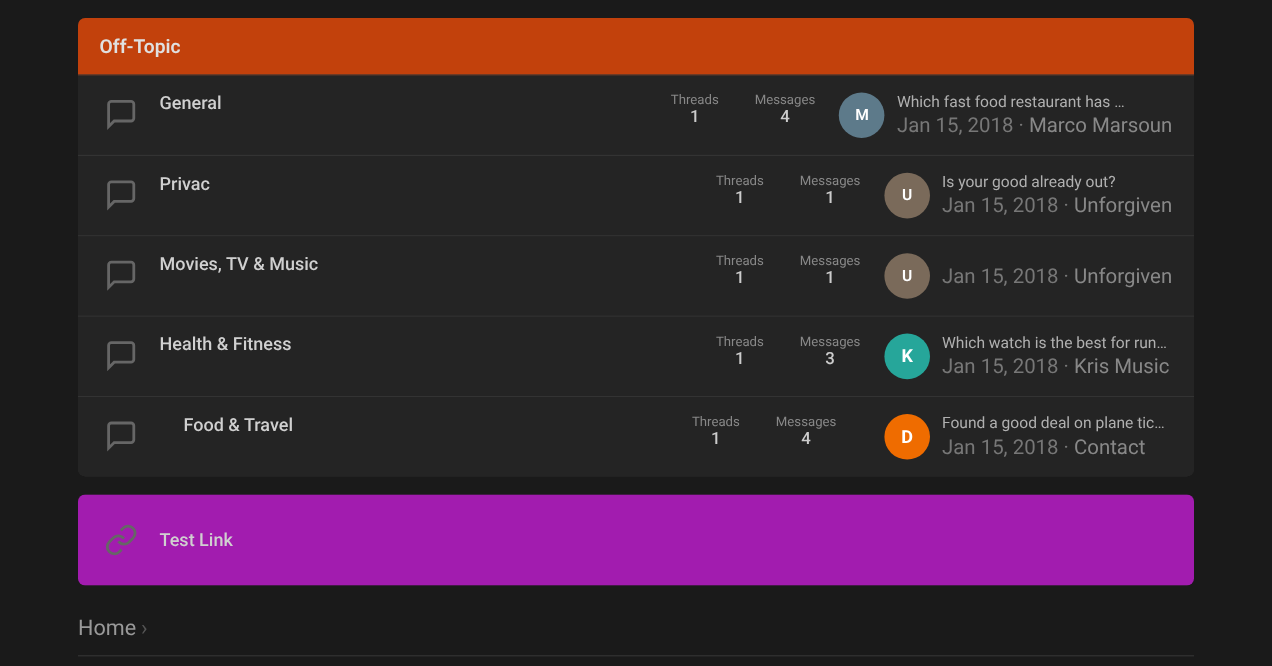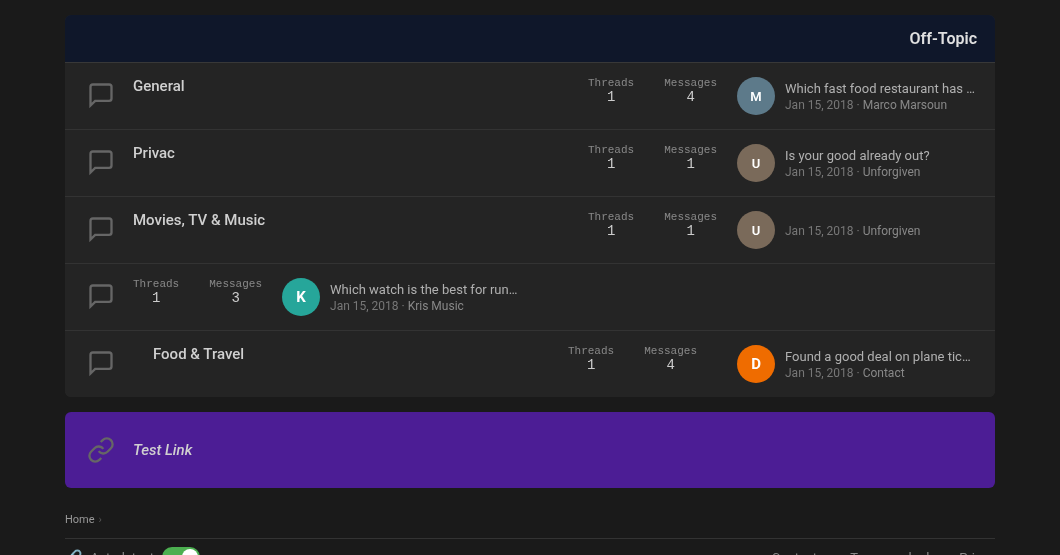--- a/index.html
+++ b/index.html
@@ -19,27 +19,26 @@
 
     
     .section {
       background: #2a2a2a;
       border-radius: 6px;
       margin-bottom: 15px;
       overflow: hidden;
     }
 
     .section-header {
-      background: #0f172a;
+      background: #c2410c;
       padding: 14px 18px;
       font-size: 16px;
       font-weight: 600;
       color: #e0e0e0;
       border-bottom: 1px solid #383838;
-      text-align: right;
     }
 
     .forum-row {
       display: flex;
       align-items: flex-start;
       padding: 14px 18px;
       border-bottom: 1px solid #333;
       background: #242424;
     }
     .forum-row:last-child {
@@ -71,21 +70,20 @@
       font-size: 15px;
       color: #d0d0d0;
       font-weight: 500;
     }
 
     .forum-stats {
       display: flex;
       gap: 30px;
       margin-right: 20px;
       text-align: center;
-      font-family: Liberation Mono, monospace;
     }
 
     .stat-block {
       display: flex;
       flex-direction: column;
       align-items: center;
     }
 
     .stat-label {
       font-size: 11px;
@@ -127,43 +125,42 @@
     .post-title {
       font-size: 13px;
       color: #b0b0b0;
       white-space: nowrap;
       overflow: hidden;
       text-overflow: ellipsis;
       max-width: 190px;
     }
 
     .post-meta {
-      font-size: 12px;
+      font-size: 17px;
       color: #777;
       margin-top: 2px;
     }
 
     .post-meta .username {
       color: #888;
     }
 
     
     .test-link-section {
       background: #2a2a2a;
       border-radius: 6px;
       margin-bottom: 15px;
       overflow: hidden;
     }
 
     .test-link-row {
       display: flex;
       align-items: center;
       padding: 20px 18px;
-      background: #4c1d95;
-      font-style: italic;
+      background: #a21caf;
     }
 
     .link-icon {
       width: 36px;
       height: 36px;
       margin-right: 14px;
       color: #666;
       display: flex;
       align-items: center;
       justify-content: center;
@@ -181,21 +178,21 @@
       font-size: 15px;
       color: #d0d0d0;
       font-weight: 500;
     }
 
     
     .breadcrumb {
       display: flex;
       align-items: center;
       padding: 10px 0 8px 0;
-      font-size: 11px;
+      font-size: 18px;
       color: #888;
     }
 
     .breadcrumb a {
       color: #999;
       text-decoration: none;
     }
 
     .breadcrumb .sep {
       margin: 0 4px;
@@ -340,20 +337,21 @@
       <span class="post-meta">Jan 15, 2018 · <span class="username">Unforgiven</span></span>
     </div>
           </div>
         </div>
         <div class="forum-row">
           <div class="forum-icon">
             <svg viewBox="0 0 24 24">
               <path d="M21 15a2 2 0 0 1-2 2H7l-4 4V5a2 2 0 0 1 2-2h14a2 2 0 0 1 2 2z"></path>
             </svg>
           </div>
+          <span class="forum-name">Health &amp; Fitness</span>
           <div class="forum-stats">
       <div class="stat-block">
         <span class="stat-label">Threads</span>
         <span class="stat-value">1</span>
       </div>
       <div class="stat-block">
         <span class="stat-label">Messages</span>
         <span class="stat-value">3</span>
       </div>
     </div>

